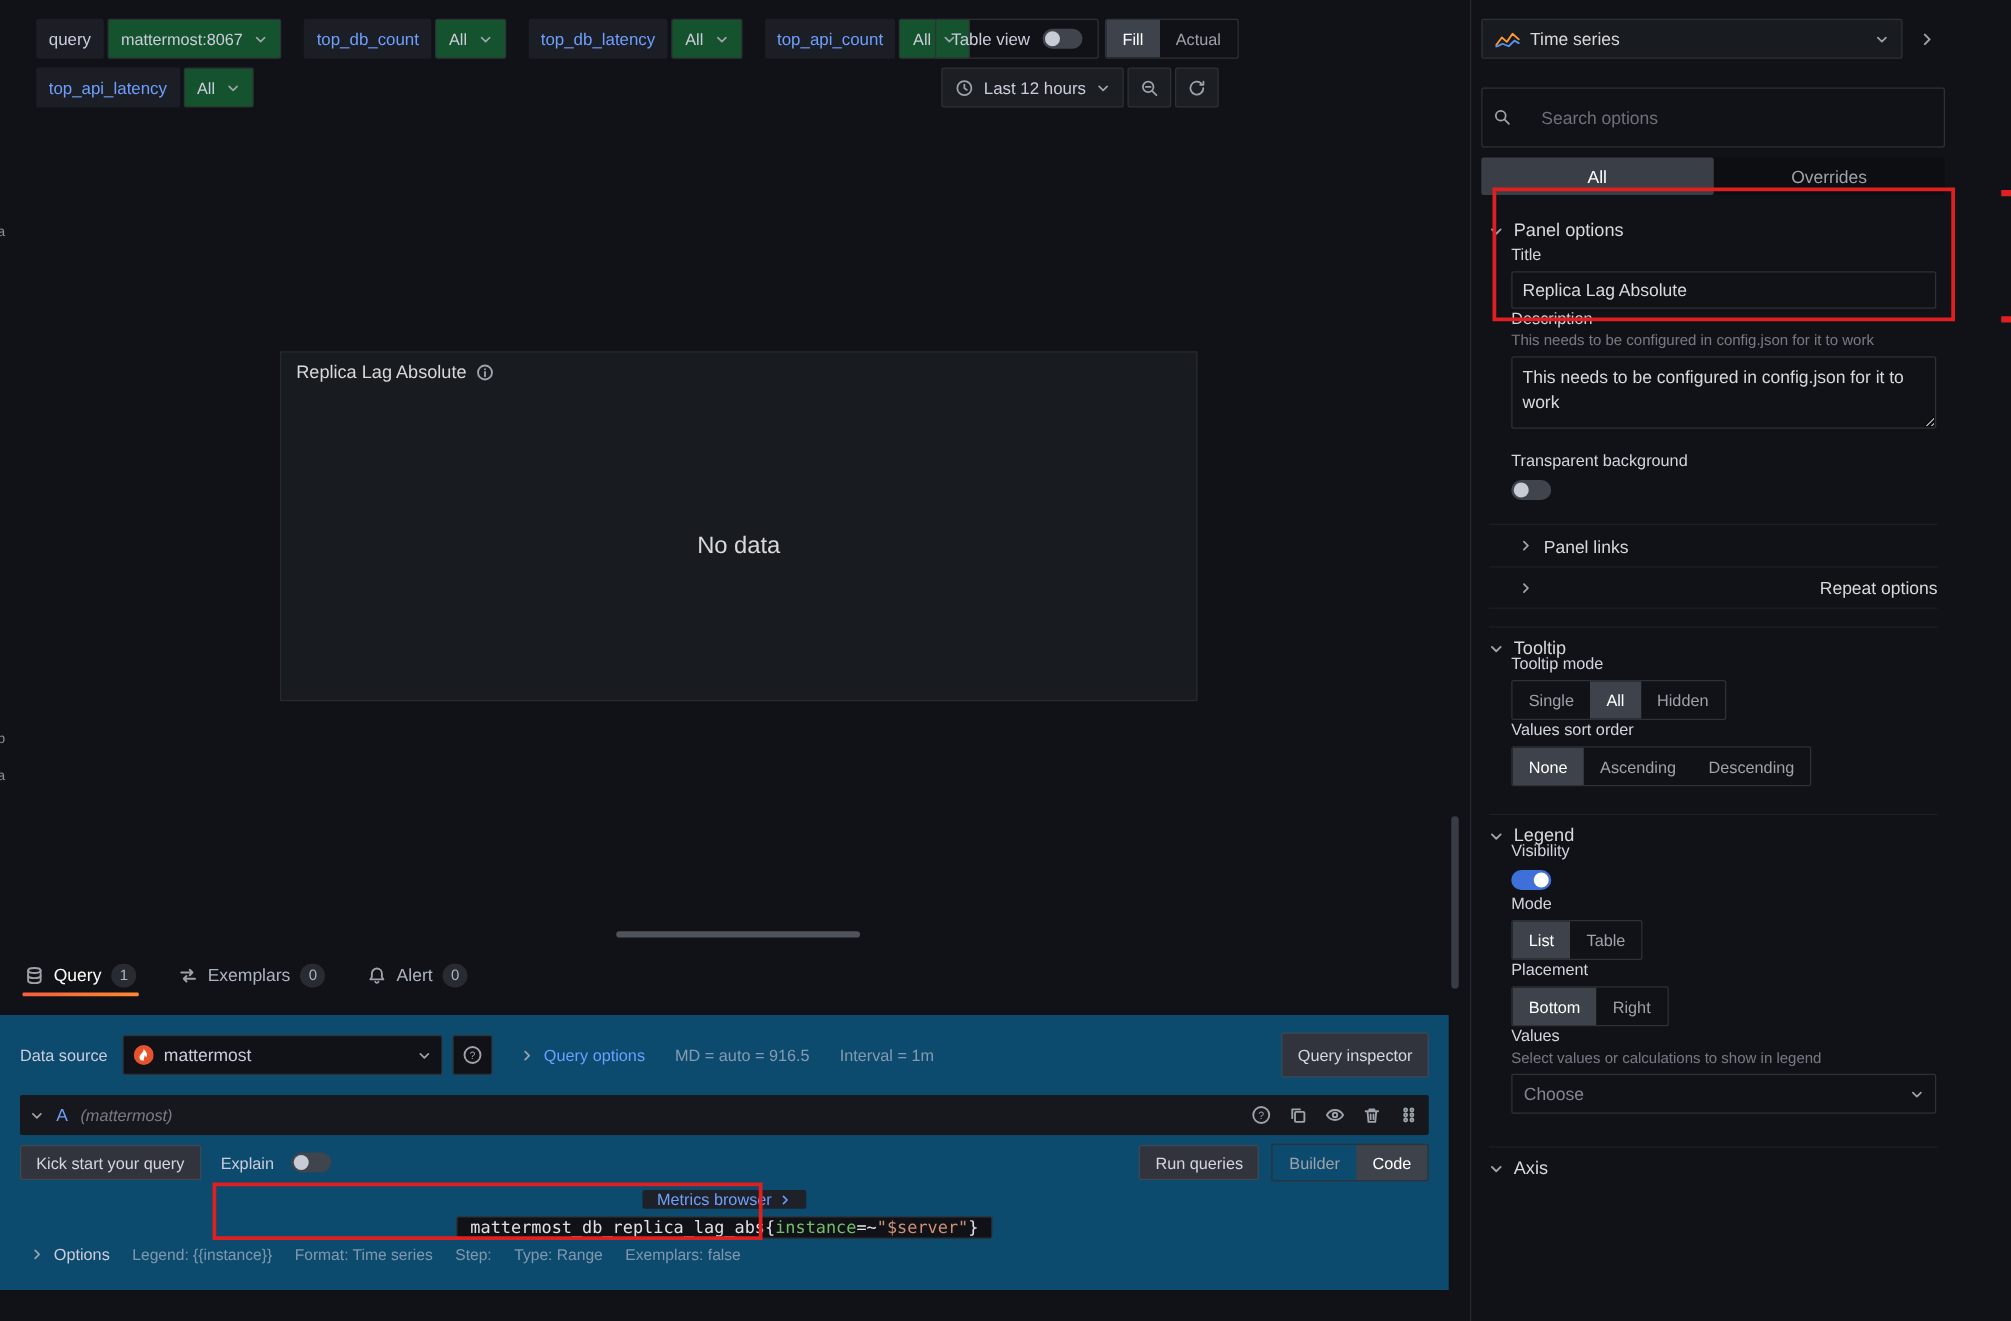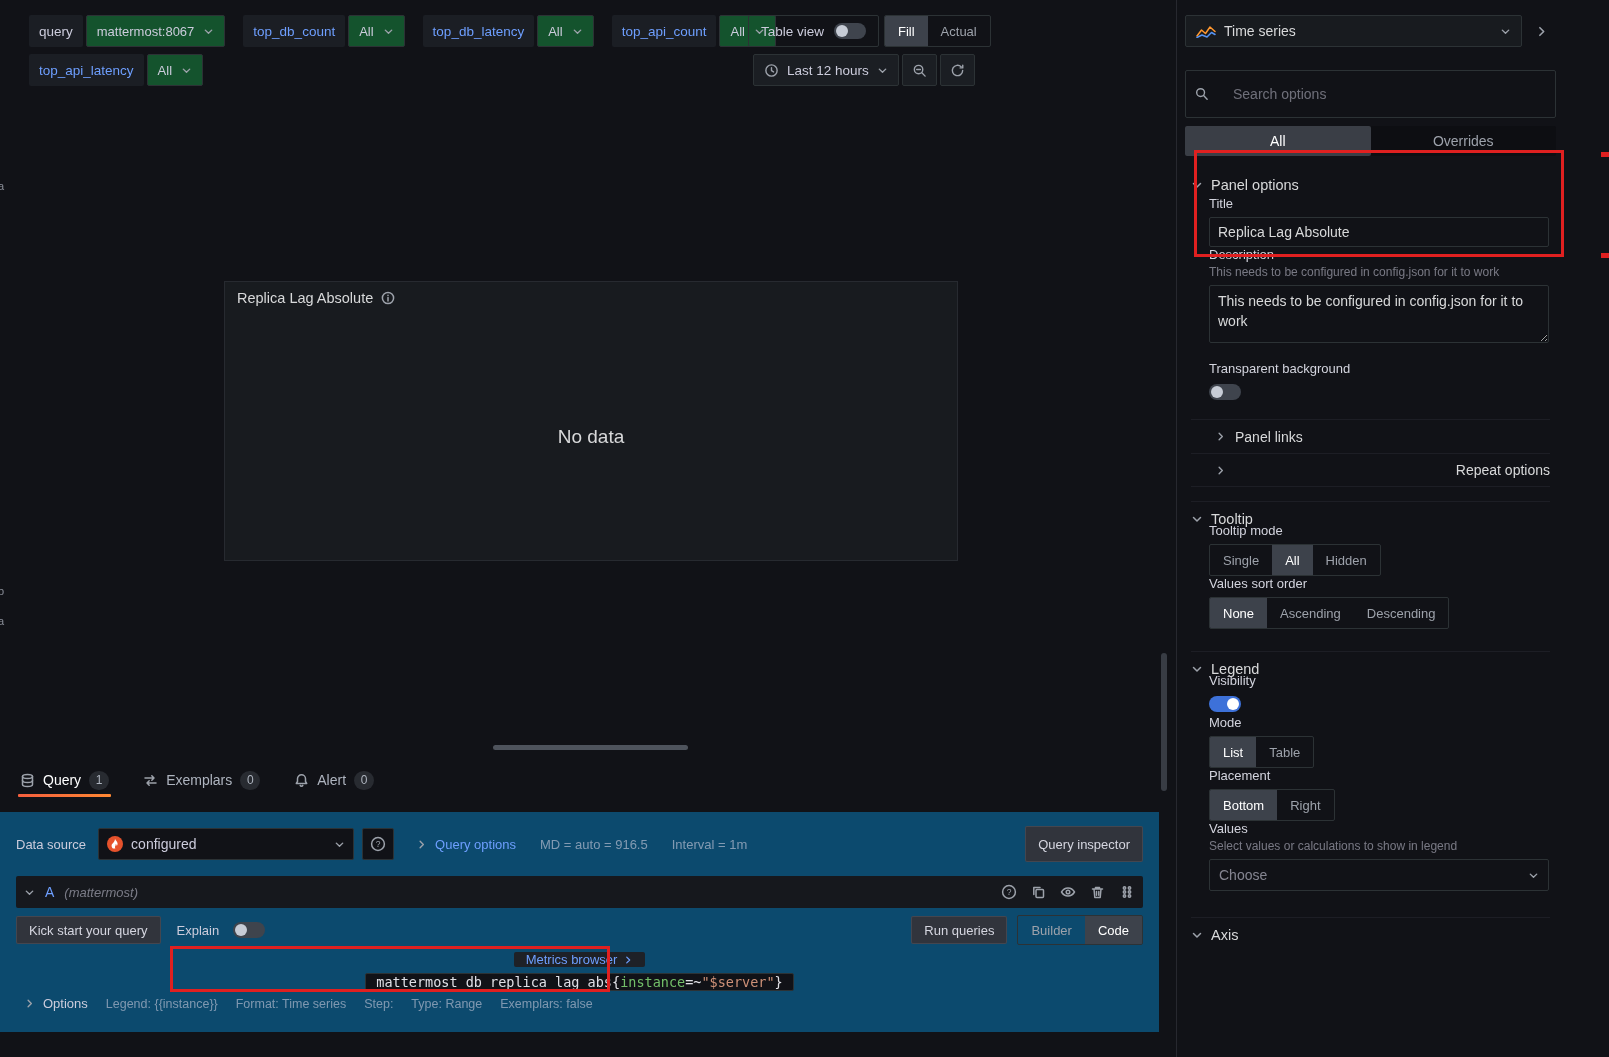--- a/index.html
+++ b/index.html
@@ -302,21 +302,21 @@
 
     <div class="ed-header">
       <span class="lbl">Data source</span>
       <div class="ds-picker">
         <span class="icon">
             <svg width="16" height="16" viewBox="0 0 16 16">
               <circle cx="8" cy="8" r="8" fill="#e6522c"></circle>
               <path fill="#fff" d="M8 2.8c.4 1.6 2.6 2.7 2.6 5 0 .9-.3 1.7-.9 2.2 0-.9-.4-1.6-1-1.9.2 1.4-.7 1.9-.7 3.1 0 .5.2.9.4 1.2H6c-.9-.6-1.4-1.6-1.4-2.7 0-2.3 3.4-3.3 3.4-6.9z"></path>
             </svg>
           </span>
-        <span>configured</span>
+        <span>mattermost</span>
         <span class="spacer"></span>
         <span class="icon">
             <svg class="sic" width="11" height="11" viewBox="0 0 12 12">
               <path d="M2.5 4.5 6 8l3.5-3.5"></path>
             </svg>
           </span>
       </div>
       <span class="icon-btn">
         <span class="icon">
             <svg class="sic" width="16" height="16" viewBox="0 0 16 16">

